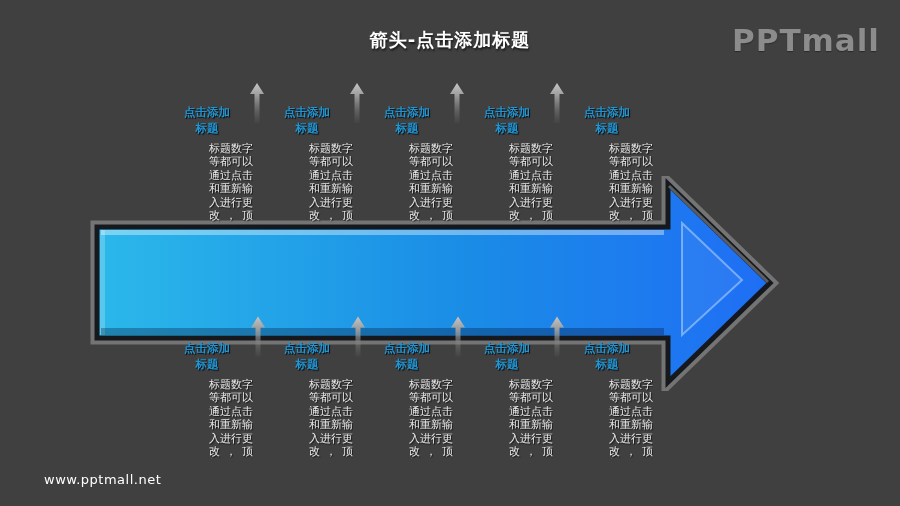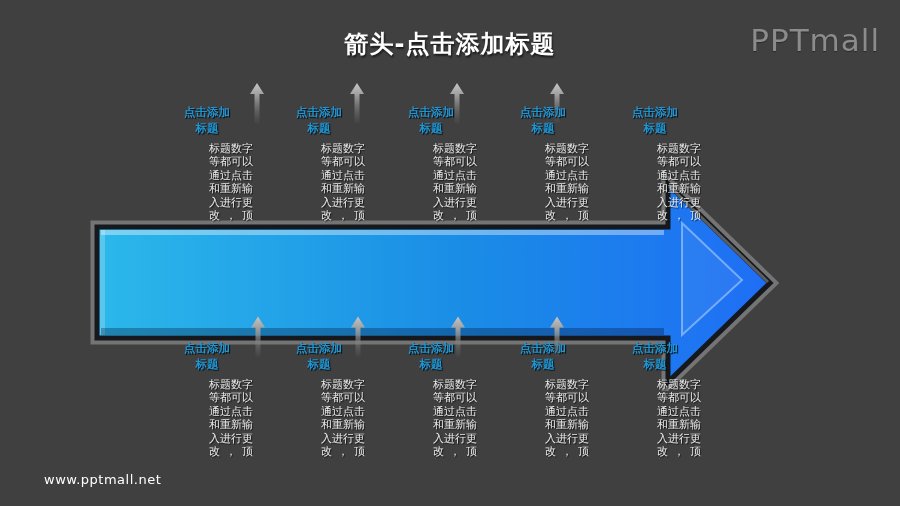--- a/index.html
+++ b/index.html
@@ -3,33 +3,33 @@
 <meta charset="utf-8">
 <style>
   html,body{margin:0;padding:0;background:#404040;}
   .stage{
     position:relative;width:900px;height:506px;overflow:hidden;
     background:#404040;
     font-family:"DejaVu Sans","Liberation Sans",sans-serif;
   }
   .slide-title{
     position:absolute;top:28px;left:0;right:0;text-align:center;
-    color:#ffffff;font-size:24px;font-weight:bold;letter-spacing:1px;
+    color:#ffffff;font-size:18px;font-weight:bold;letter-spacing:1px;
     text-shadow:1px 2px 2px rgba(0,0,0,0.6);
   }
   .brand-logo{
     position:absolute;top:22px;right:20px;
-    color:#8c8c8c;font-size:31px;font-weight:400;letter-spacing:1px;
+    color:#8c8c8c;font-size:31px;font-weight:700;letter-spacing:1px;
     text-shadow:0 1px 1px rgba(0,0,0,0.35);
   }
   .watermark{
     position:absolute;left:44px;top:472px;
     color:#ffffff;font-size:13px;letter-spacing:0.5px;
   }
-  .row{position:absolute;left:161px;display:flex;gap:20px;}
+  .row{position:absolute;left:161px;display:flex;gap:8px;}
   .row.top{top:104px;z-index:2;}
   .row.bottom{top:340px;z-index:3;}
   .block{width:92px;}
   .block-heading{
     color:#2095d3;font-size:11.5px;font-weight:bold;line-height:16px;
     text-align:center;margin-bottom:6px;
     text-shadow:1px 1px 1px rgba(0,0,0,0.85);
   }
   .block-body{
     color:#ececec;font-size:11px;line-height:13.4px;

